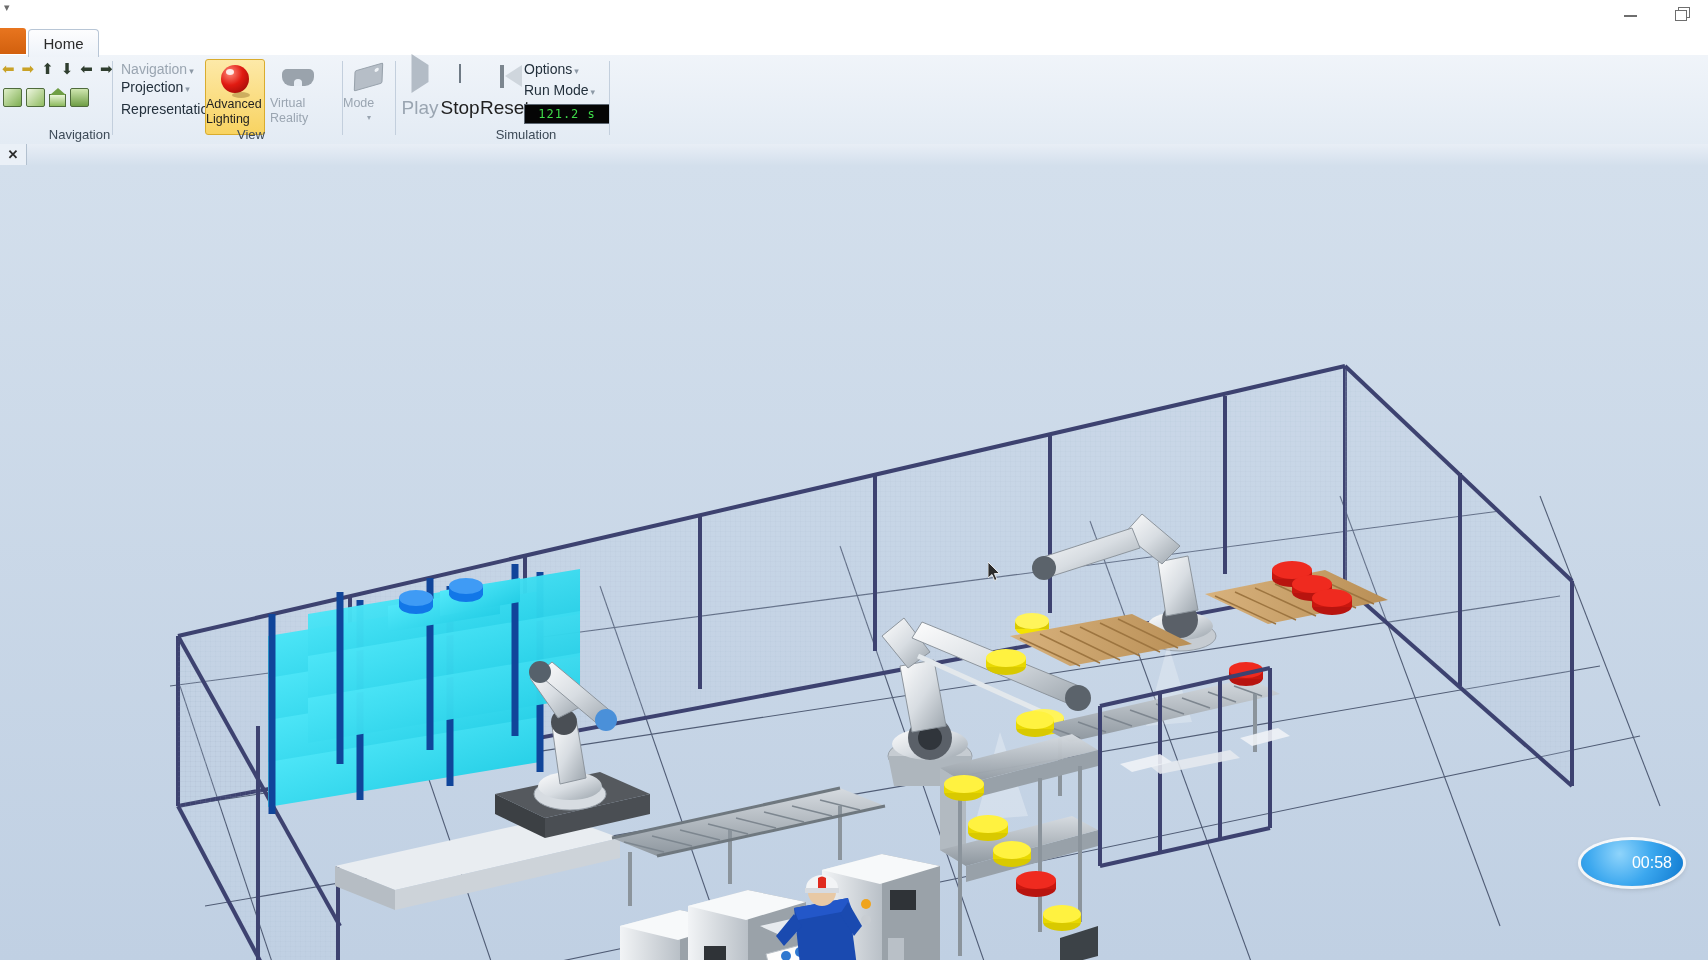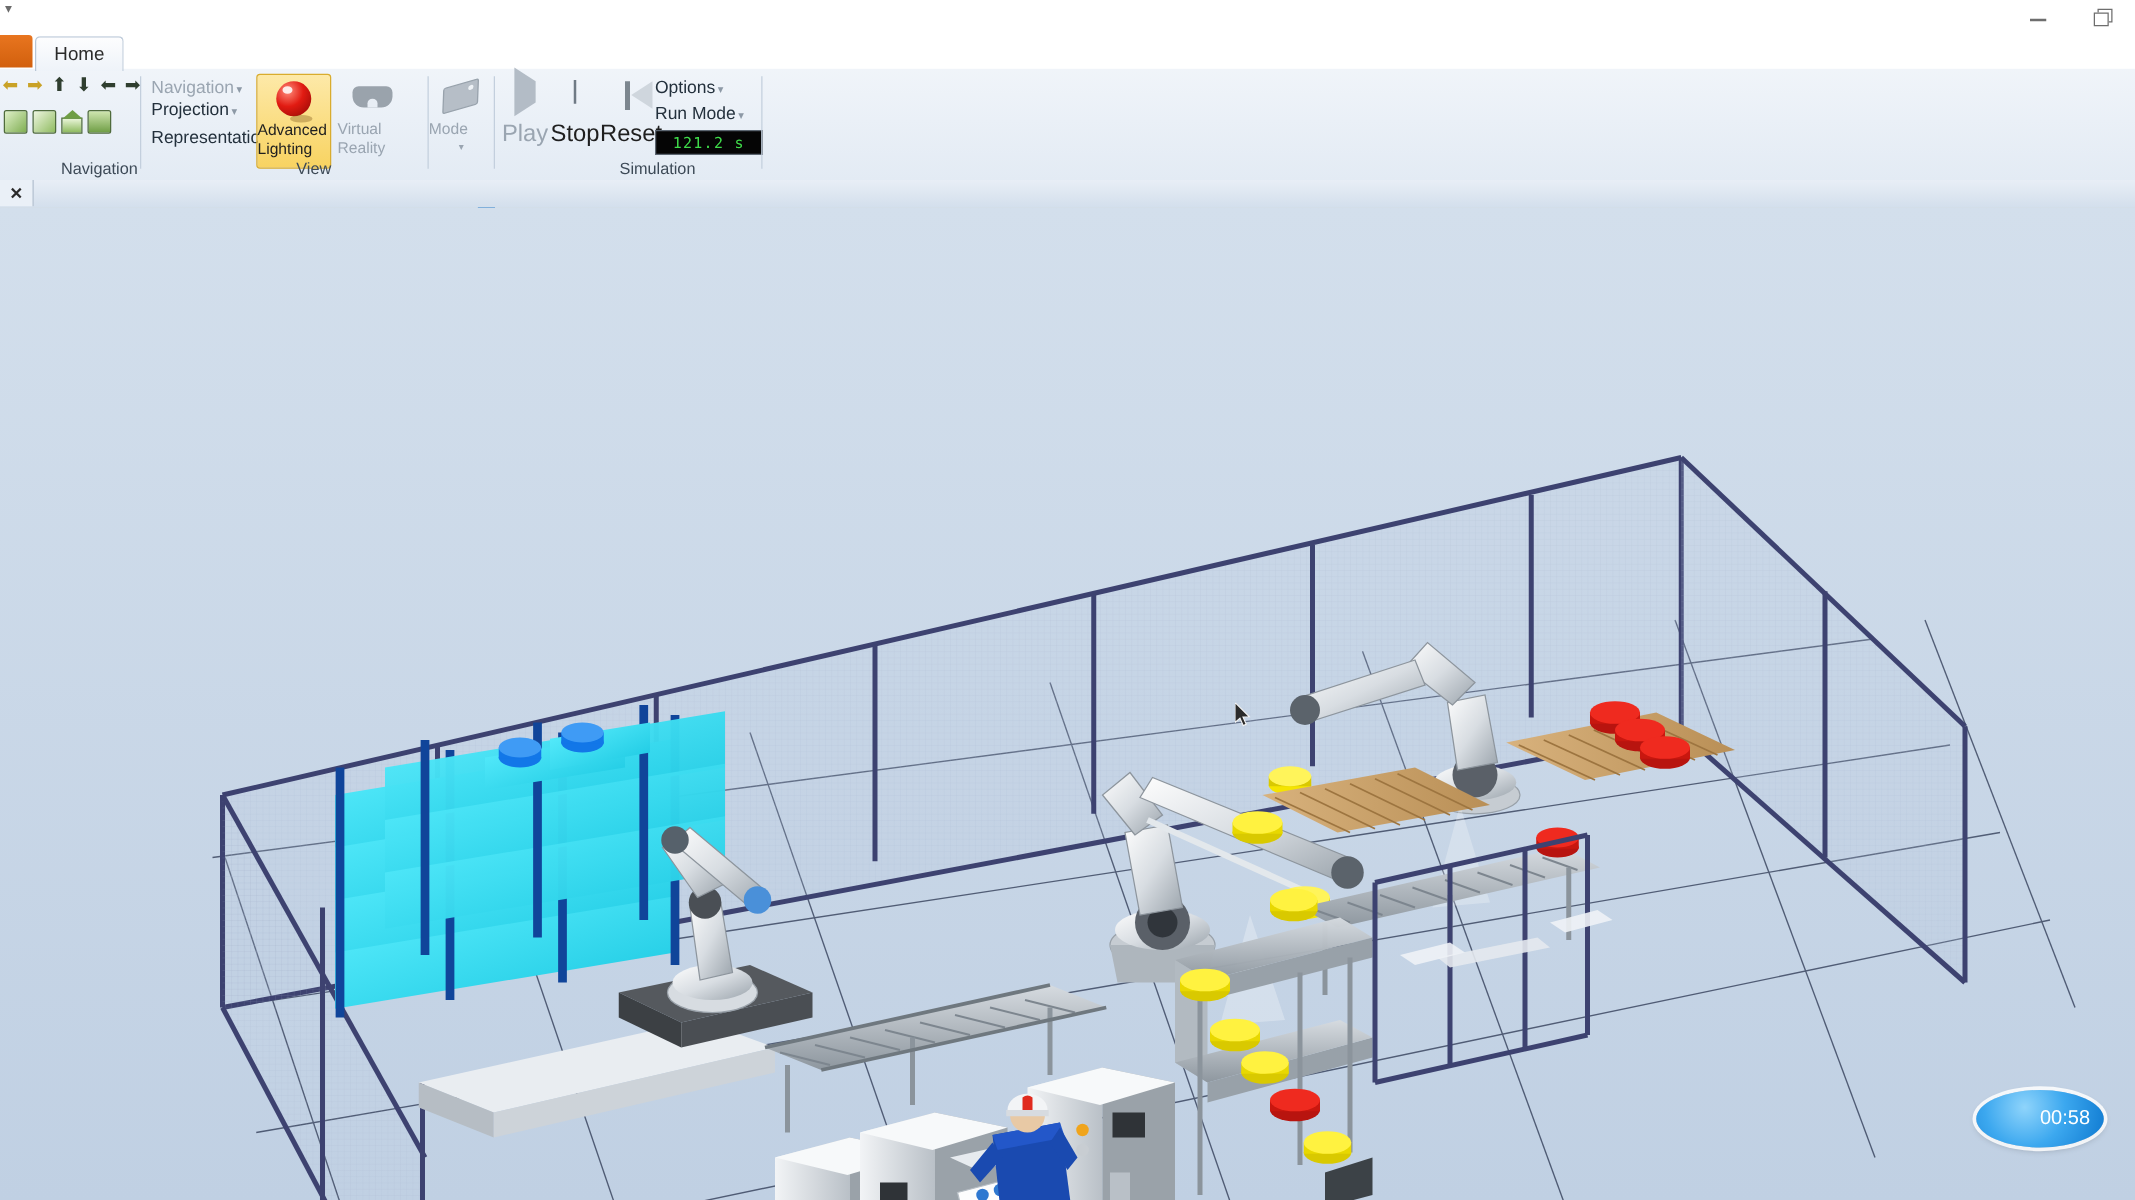--- a/index.html
+++ b/index.html
@@ -101,21 +101,21 @@
 
   
   .viewport{position:absolute;left:0;top:166px;width:1708px;height:794px;overflow:hidden;
             background:linear-gradient(#cfdcea 0%,#c5d4e6 35%,#c2d2e4 100%);}
   .topbar-strip{position:absolute;left:0;top:0;width:1708px;height:12px;background:#e7edf4;border-bottom:1px solid #c3d0de;}
   .timeline-marker{position:absolute;left:382px;top:-4px;width:14px;height:24px;background:#1a74c8;
                    clip-path:polygon(0 0,100% 0,100% 60%,50% 100%,0 60%);}
   svg.scene{position:absolute;left:0;top:0;}
 
   
-  .timer-bubble{position:absolute;left:1581px;top:706px;width:62px;height:46px;border-radius:50%;
+  .timer-bubble{position:absolute;left:1581px;top:674px;width:62px;height:46px;border-radius:50%;
                 background:radial-gradient(circle at 38% 30%,#8fd4fb 0%,#3ca8ef 45%,#0c77cf 100%);
                 box-shadow:0 0 0 3px rgba(255,255,255,.85),0 2px 6px rgba(0,0,0,.25);
                 display:flex;align-items:center;justify-content:center;padding-left:40px;}
   .timer-bubble span{font-size:16px;color:#ffffff;font-family:"Liberation Sans",sans-serif;}
 
   
   .cursor{position:absolute;left:988px;top:396px;width:14px;height:20px;}
 </style>
 </head>
 <body>

